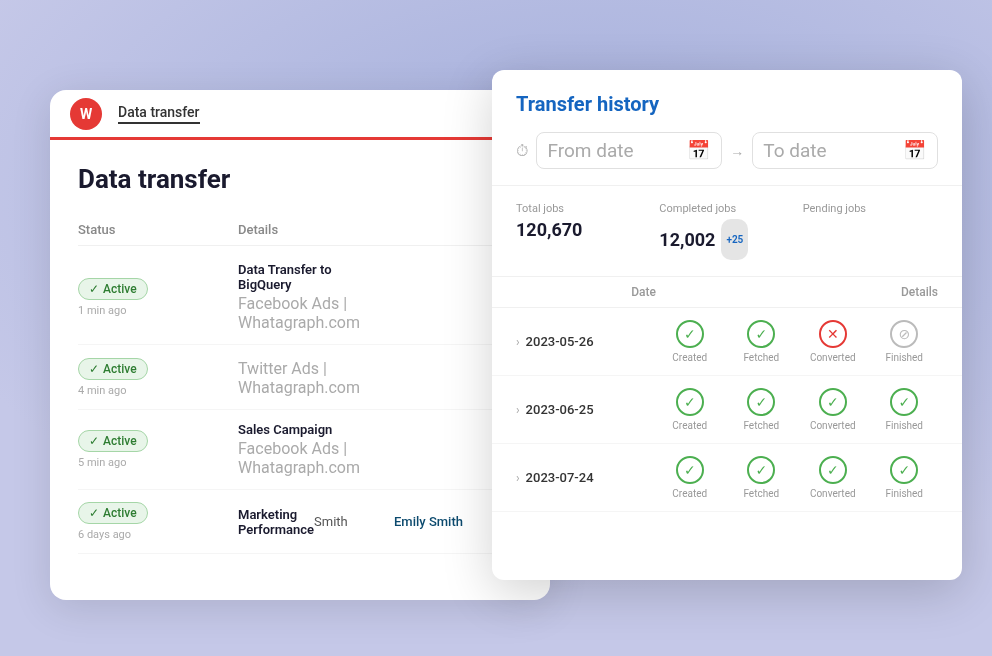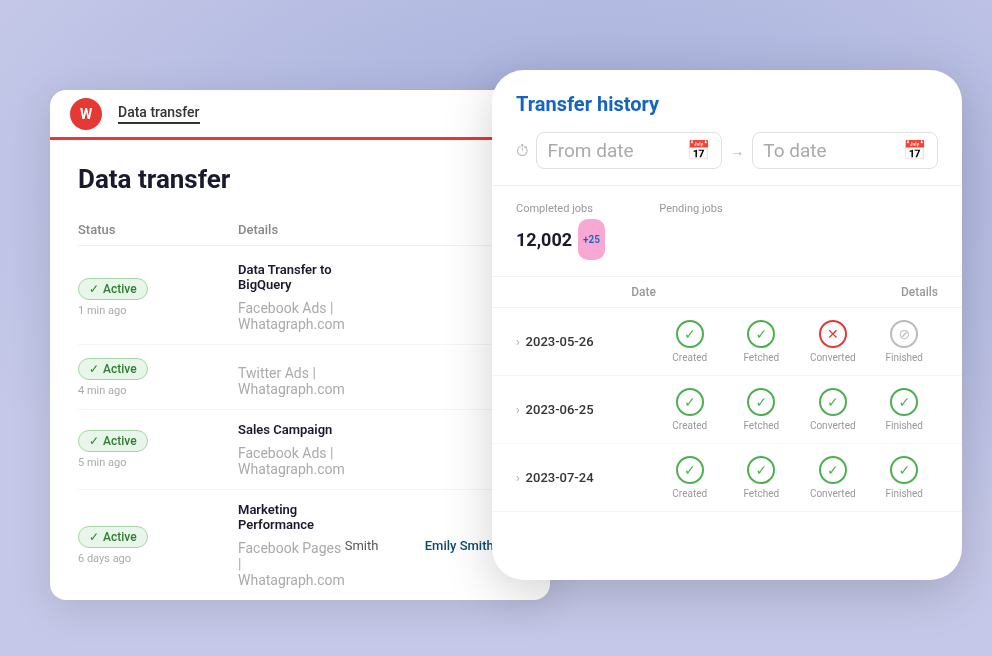--- a/index.html
+++ b/index.html
@@ -111,23 +111,23 @@
       display: flex;
       flex-direction: column;
       align-items: flex-start;
     }
     .detail-title {
       font-size: 13px;
       font-weight: 600;
       color: #1a1a2e;
     }
     .detail-sub {
-      font-size: 14px;
+      font-size: 16px;
       color: #aaa;
-      margin-top: 8px;
+      margin-top: 2px;
     }
     .detail-col {
       display: flex;
       flex-direction: column;
     }
     .freq-label {
       font-size: 13px;
       color: #555;
     }
     .owner-label {
@@ -153,21 +153,21 @@
       border-radius: 3px;
     }
     
     .history-panel {
       position: absolute;
       right: 30px;
       top: 70px;
       width: 470px;
       height: 510px;
       background: white;
-      border-radius: 32px;
+      border-radius: 12px;
       box-shadow: 0 12px 50px rgba(0,0,0,0.18);
       z-index: 2;
       overflow: hidden;
     }
     .history-header {
       padding: 22px 24px 16px;
       border-bottom: 1px solid #f0f0f0;
     }
     .history-title {
       font-size: 20px;
@@ -217,21 +217,21 @@
       align-items: center;
       gap: 6px;
     }
     .stat-value {
       font-size: 18px;
       font-weight: 700;
       color: #1a1a2e;
     }
     .stat-badge {
       font-size: 10px;
-      background: #f9a8d4;
+      background: #e5e5e5;
       color: #1565c0;
       padding: 15px 5px;
       border-radius: 10px;
       font-weight: 600;
     }
     .history-table-header {
       display: grid;
       grid-template-columns: 140px 1fr;
       padding: 8px 24px;
       border-bottom: 1px solid #f0f0f0;
@@ -368,21 +368,20 @@
     <div class="table-row">
       <div class="status-col">
         <span class="status-badge status-active">
           <span>✓</span>
           <span>Active</span>
         </span>
         <span class="status-time">6 days ago</span>
       </div>
       <div class="detail-col">
         <span class="detail-title">Marketing Performance</span>
-        <span class="detail-sub">Facebook Pages | Whatagraph.com</span>
       </div>
       <span class="freq-label">Smith</span>
       <span class="owner-label">Emily Smith</span>
       <div class="progress-bar-wrap">
         <div class="progress-bar-bg">
           <div class="progress-bar-fill" style="width:100%"></div>
         </div>
 
       </div>
     </div>
@@ -402,20 +401,26 @@
       <span class="date-arrow">→</span>
       <div class="date-input">
         <span>To date</span>
         <span>📅</span>
       </div>
     </div>
   </div>
 
   <div class="stats-row">
     <div class="stat-block">
+      <div class="stat-label">Total jobs</div>
+      <div class="stat-value-row">
+        <span class="stat-value">120,670</span>
+      </div>
+    </div>
+    <div class="stat-block">
       <div class="stat-label">Completed jobs</div>
       <div class="stat-value-row">
         <span class="stat-value">12,002</span>
         <span class="stat-badge">+25</span>
       </div>
     </div>
     <div class="stat-block">
       <div class="stat-label">Pending jobs</div>
     </div>
   </div>

